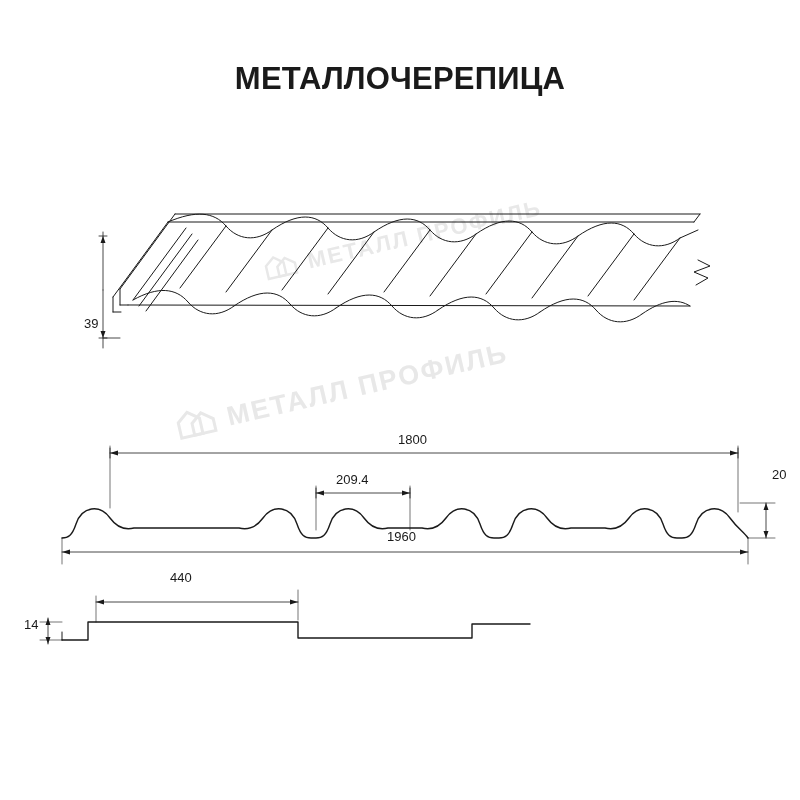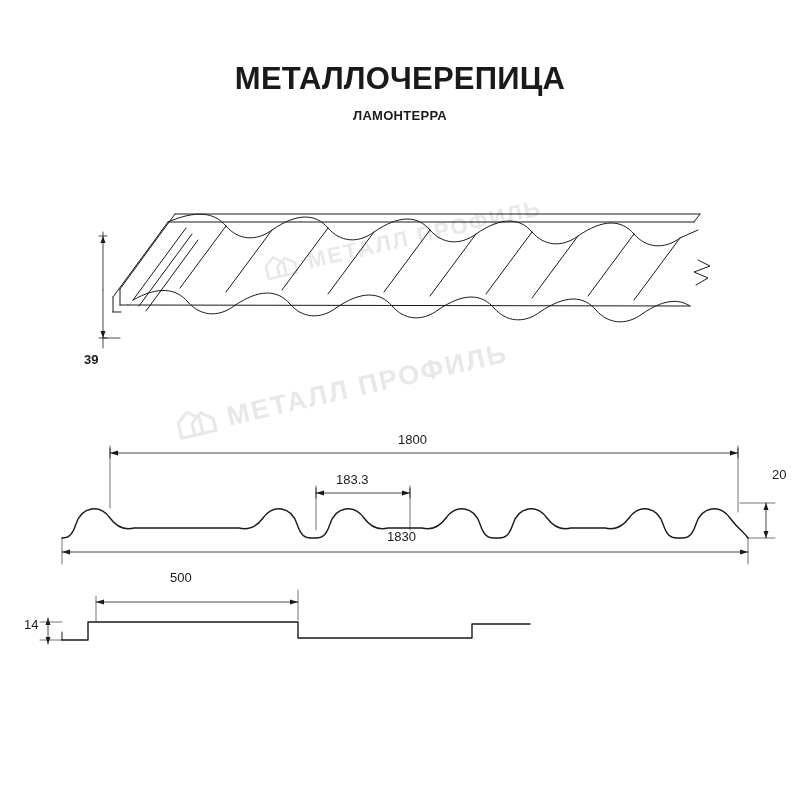--- a/index.html
+++ b/index.html
@@ -92,21 +92,20 @@
     white-space: nowrap;
   }
 </style>
 </head>
 <body>
 
 <div class="sheet">
 
   <div class="title-block">
     <div class="title-main">МЕТАЛЛОЧЕРЕПИЦА</div>
-    <div class="title-sub">ЛАМОНТЕРРА</div>
   </div>
 
   <div class="wm wm-1">
     <span class="wm-mark">
       <svg width="34" height="24" viewBox="0 0 34 24" aria-hidden="true">
         <path d="M2 22 L2 9 L11 2 L20 9 L20 22 Z" fill="none" stroke="#e8e8e8" stroke-width="2.5"></path>
         <path d="M13 22 L13 12 L22 5 L31 12 L31 22 Z" fill="none" stroke="#e8e8e8" stroke-width="2.5"></path>
       </svg>
     </span><span>МЕТАЛЛ ПРОФИЛЬ</span>
   </div>
@@ -260,24 +259,24 @@
           <path d="M48 618 L48 644" stroke-width="0.8"></path>
           <path d="M48 618 L45.5 625 L50.5 625 Z" fill="#1a1a1a" stroke="none"></path>
           <path d="M48 644 L45.5 637 L50.5 637 Z" fill="#1a1a1a" stroke="none"></path>
           <path d="M40 622 L62 622" stroke-width="0.6"></path>
           <path d="M40 640 L62 640" stroke-width="0.6"></path>
         </g>
 
       </g>
     </svg>
 
-    <div class="dim-label" style="left:84px; top:352px;font-weight:bold;">39</div>
+    <div class="dim-label" style="left:84px; top:316px;">39</div>
 
     <div class="dim-label" style="left:398px; top:432px;">1800</div>
-    <div class="dim-label" style="left:336px; top:472px;">183.3</div>
-    <div class="dim-label" style="left:387px; top:529px;">1830</div>
+    <div class="dim-label" style="left:336px; top:472px;">209.4</div>
+    <div class="dim-label" style="left:387px; top:529px;">1960</div>
     <div class="dim-label" style="left:772px; top:467px;">20</div>
 
-    <div class="dim-label" style="left:170px; top:570px;">500</div>
+    <div class="dim-label" style="left:170px; top:570px;">440</div>
     <div class="dim-label" style="left:24px; top:617px;text-align:center;">14</div>
   </div>
 
 </div>
 
 </body></html>

